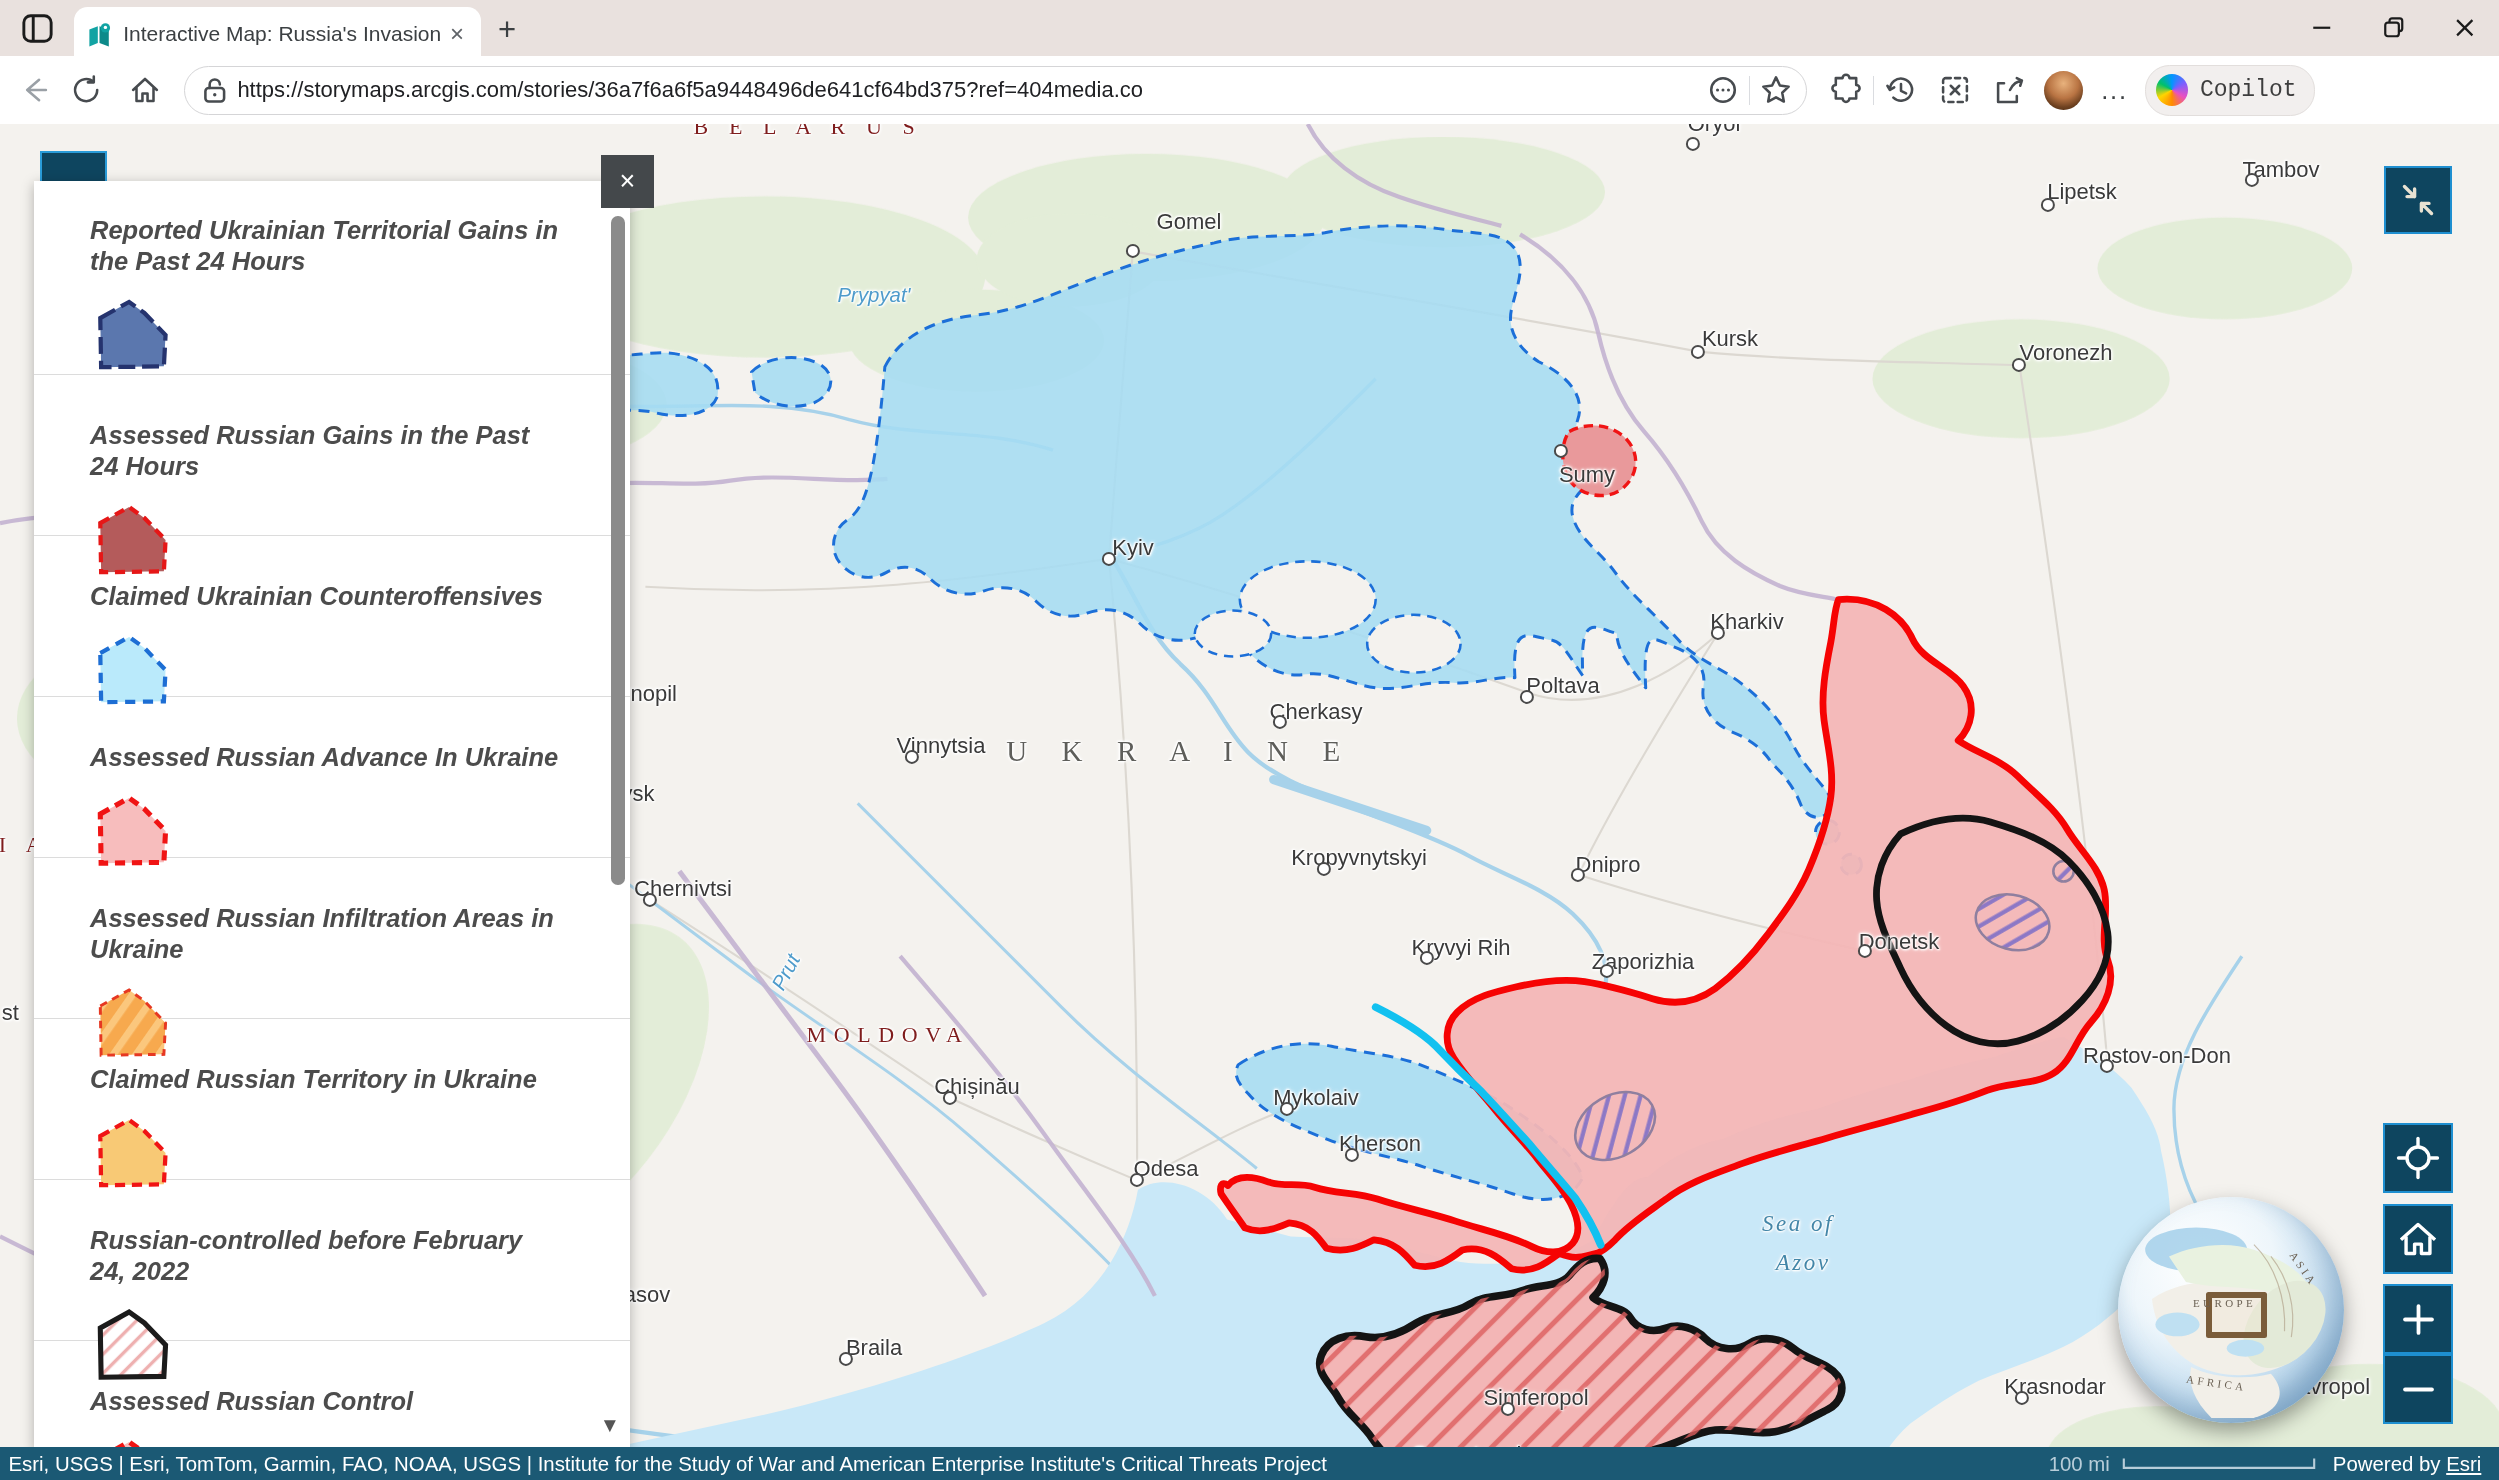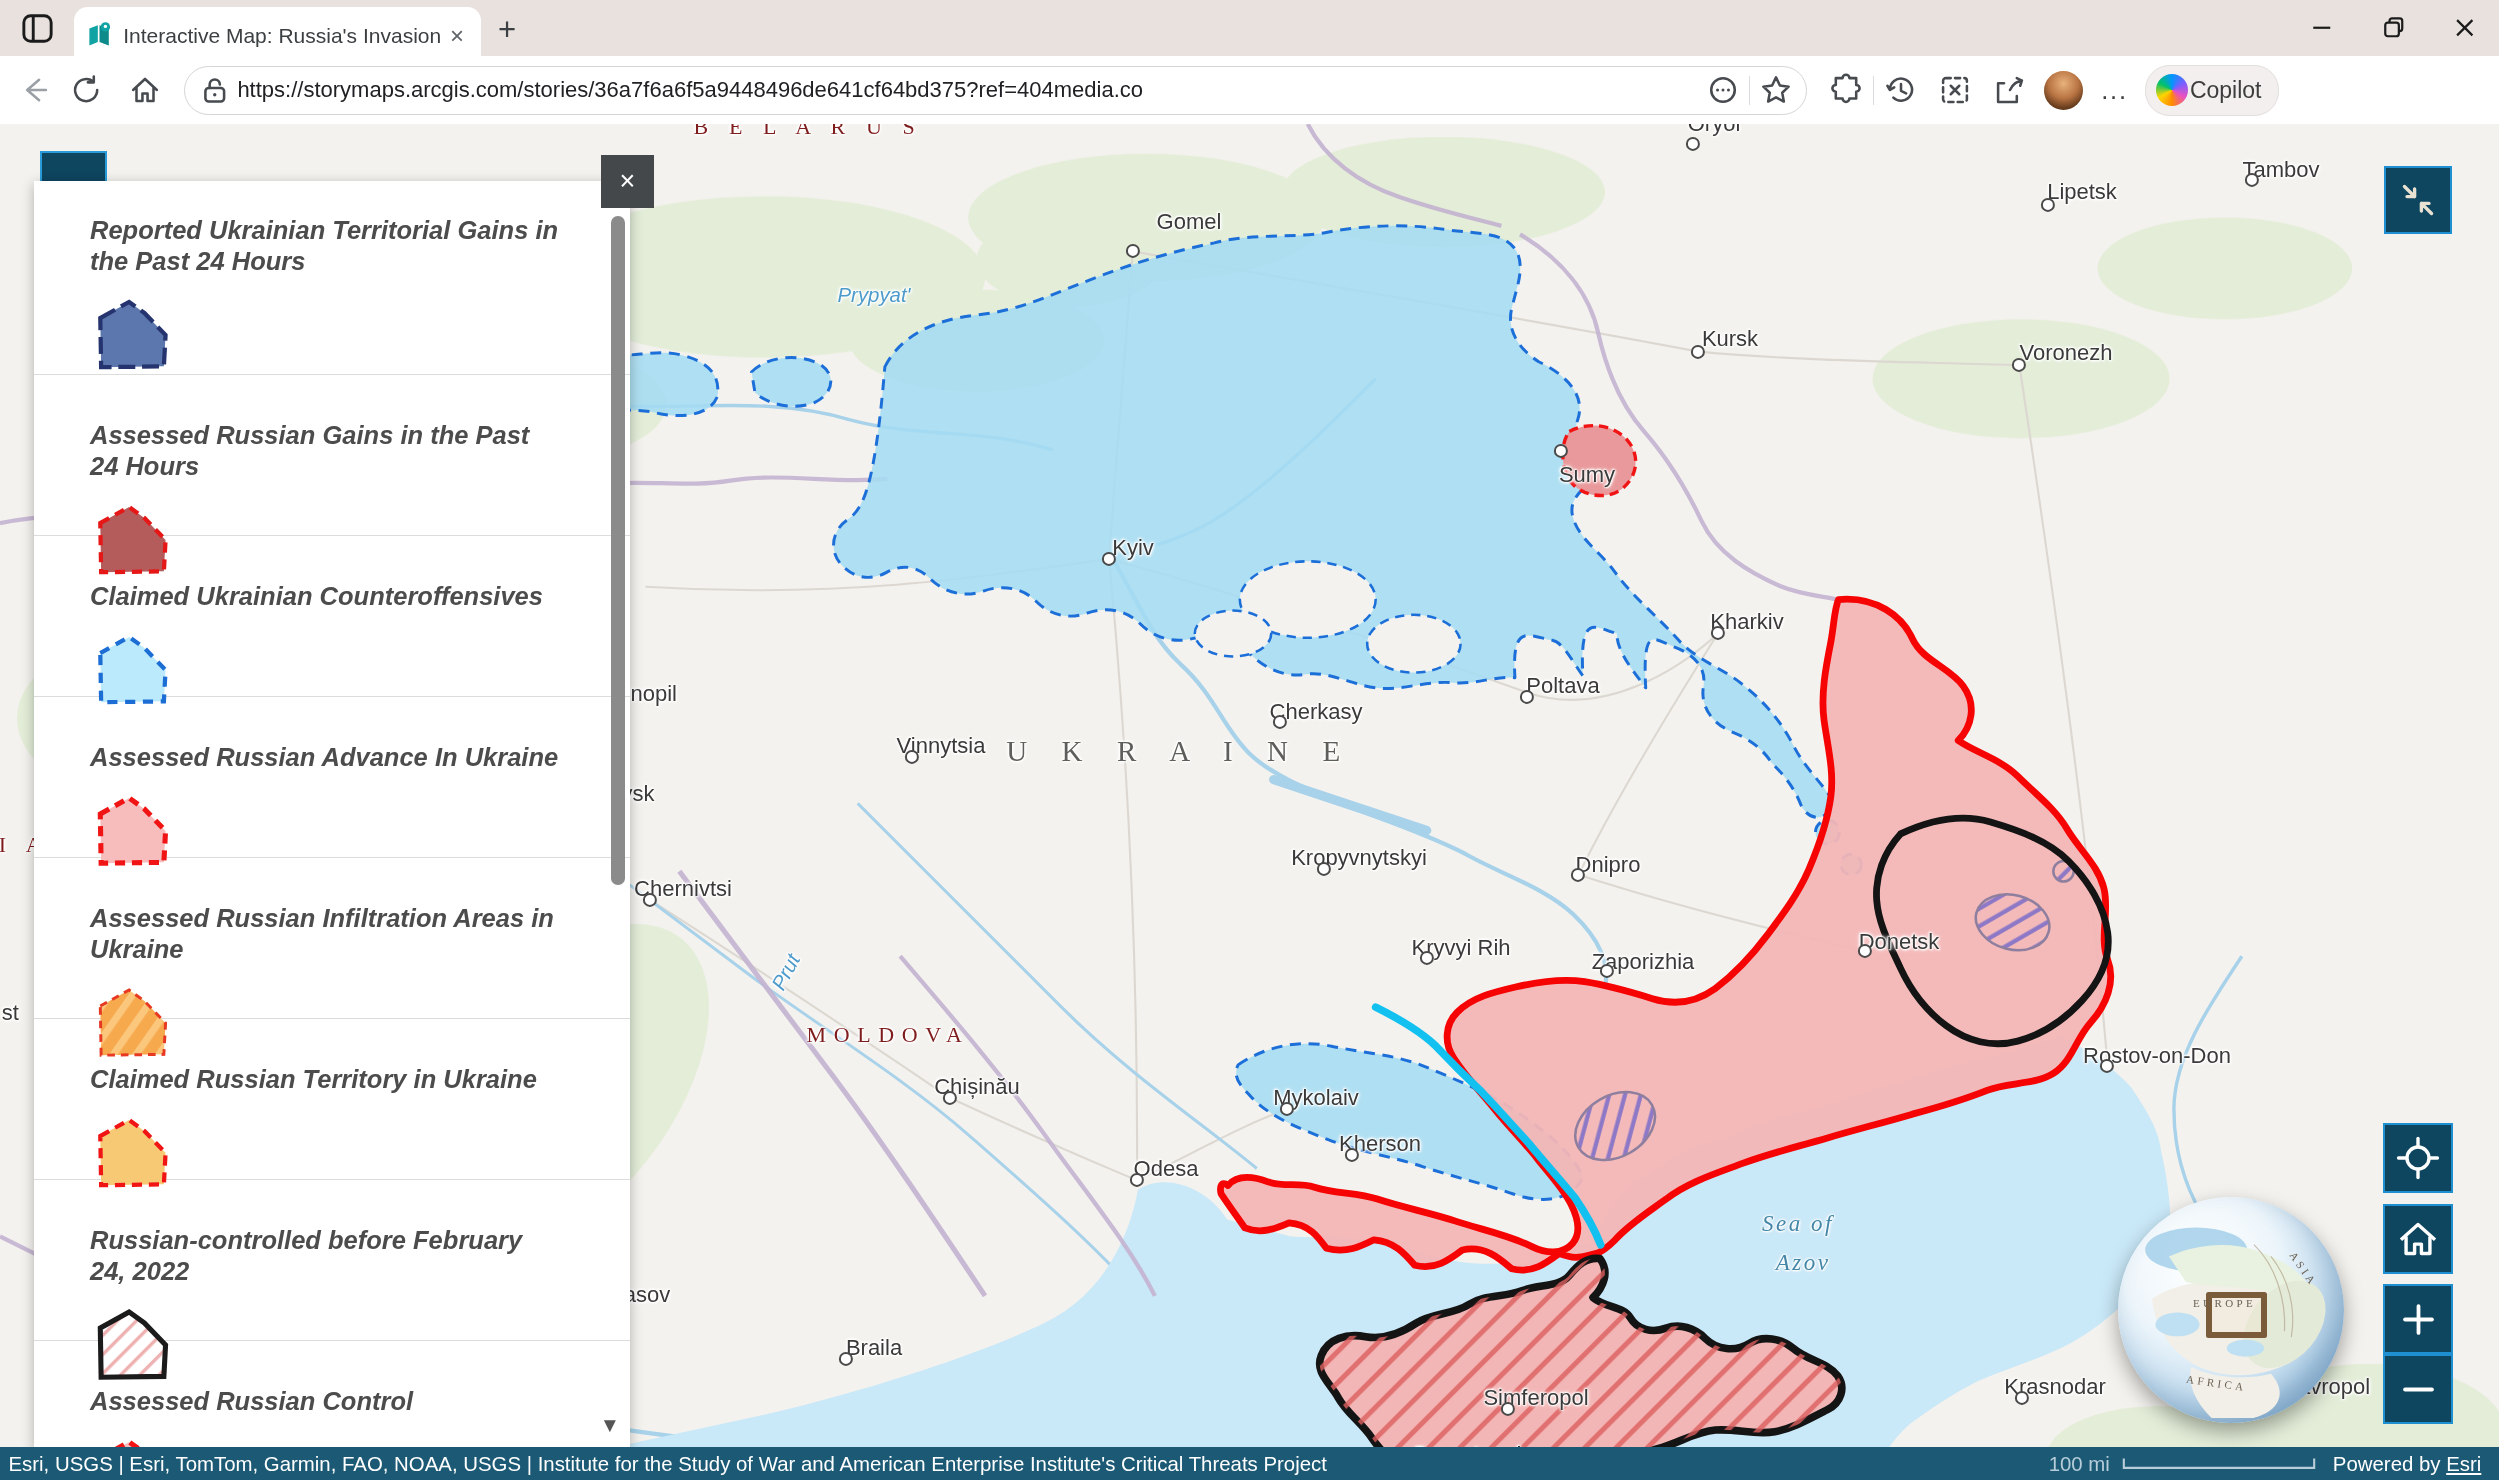--- a/index.html
+++ b/index.html
@@ -1,36 +1,36 @@
 <!DOCTYPE html>
 <html style="font-size:13.6px"><head>
 <meta charset="utf-8">
 <style>
   html,body{margin:0;padding:0;width:2500px;height:1481px;overflow:hidden;
     font-family:"Liberation Sans",sans-serif;background:#fff;}
   
   .titlebar{position:absolute;left:0;top:0;width:2500px;height:56px;background:#e9e1de;}
   .tabs-icon{position:absolute;left:22px;top:13.6px;width:31px;height:29px;cursor:pointer;}
   .tab{position:absolute;left:74px;top:6.8px;width:407px;height:49px;background:#fff;
-    border-radius:13.6px 13.6px 0 0;display:flex;align-items:flex-end;padding:8px 12px;box-sizing:border-box;}
+    border-radius:13.6px 13.6px 0 0;display:flex;align-items:flex-start;padding:15px 12px;box-sizing:border-box;}
   .tab-favicon{width:27px;height:27px;flex:0 0 auto;margin-right:10.2px;}
   .tab-title{font-size:21px;color:#3c4043;white-space:nowrap;overflow:hidden;flex:1 1 auto;}
   .tab-close{flex:0 0 auto;font-size:24px;color:#5f6368;padding:0 5.1px;cursor:pointer;line-height:1;}
   .newtab{position:absolute;left:498px;top:13.6px;font-size:31px;color:#3c4043;cursor:pointer;line-height:1;}
   .win-controls{position:absolute;right:12px;top:0;height:56px;display:flex;align-items:center;gap:46px;padding-right:10.2px;}
   .win-btn{width:25.5px;height:25.5px;cursor:pointer;}
   .toolbar{position:absolute;left:0;top:56px;width:2500px;height:68px;background:#fff;
     border-bottom:0.8px solid #e2e0df;display:flex;align-items:center;}
   .tool-icon{width:34px;height:34px;flex:0 0 auto;cursor:pointer;}
   .urlbar{height:49px;width:1623px;margin-left:22px;background:#fff;border:1.7px solid #d5d5d7;
     border-radius:25.5px;display:flex;align-items:center;padding:0 13.6px 0 17px;box-sizing:border-box;}
   .url-text{font-size:22px;color:#202124;flex:1 1 auto;white-space:nowrap;overflow:hidden;margin-left:10.2px;}
   .pill-div{width:0.8px;height:29px;background:#dadce0;margin:0 10.2px;}
   .copilot{height:49px;border-radius:24.6px;background:#f2efee;border:0.8px solid #e2dedc;
-    display:flex;align-items:center;gap:2px;padding:0 17px 0 10.2px;margin-left:17px;cursor:pointer;}
+    display:flex;align-items:center;gap:12px;padding:0 17px 0 10.2px;margin-left:17px;cursor:pointer;font-family:Liberation Mono, monospace;}
   .copilot-logo{width:32px;height:32px;border-radius:50%;
     background:conic-gradient(#0196ff,#7a5fff,#e950c2,#ff8a00,#ffd500,#00c16a,#0196ff);}
   .copilot-label{font-size:23px;color:#3d3d3d;}
   .avatar{width:39px;height:39px;border-radius:50%;margin-left:17px;cursor:pointer;
     background:radial-gradient(circle at 50% 32%,#e8b27d 0%,#b97443 45%,#6e4120 72%,#3c2410 100%);}
   .more-dots{font-size:25.5px;color:#3c4043;letter-spacing:1.7px;margin-left:18.7px;cursor:pointer;}
   
   .stage{position:absolute;left:0;top:124px;width:2500px;height:1357px;overflow:hidden;background:#f4f2ee;}
   #mapsvg{position:absolute;left:0;top:0;}
   .lbl{position:absolute;transform:translate(-50%,-50%);font-size:22px;line-height:1.1;color:#3a3a3a;

